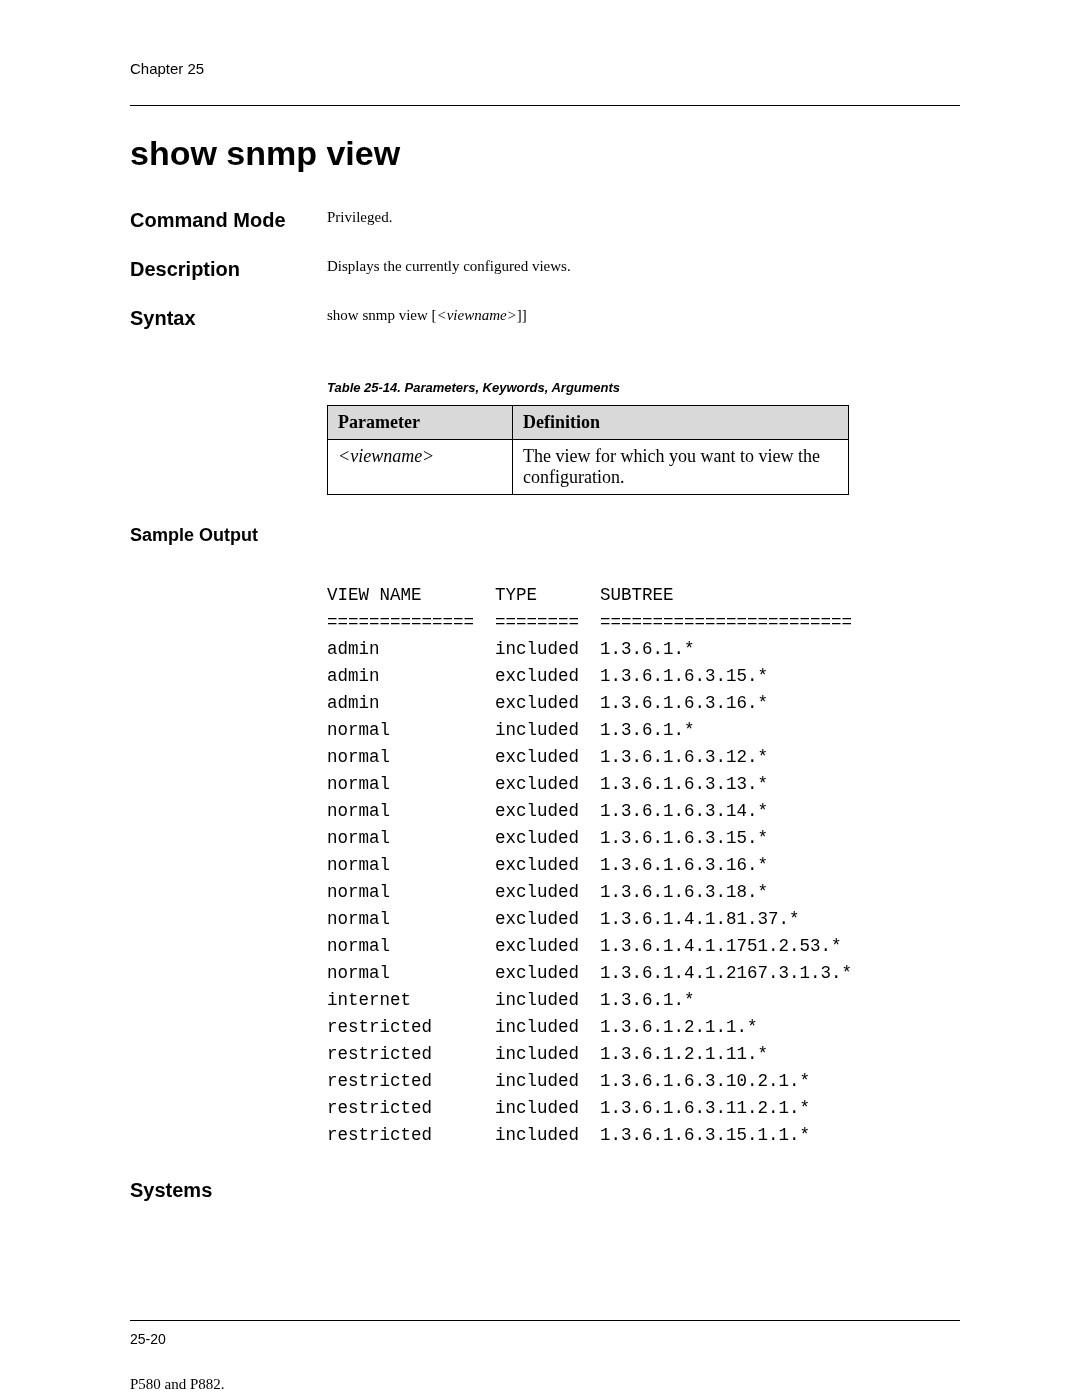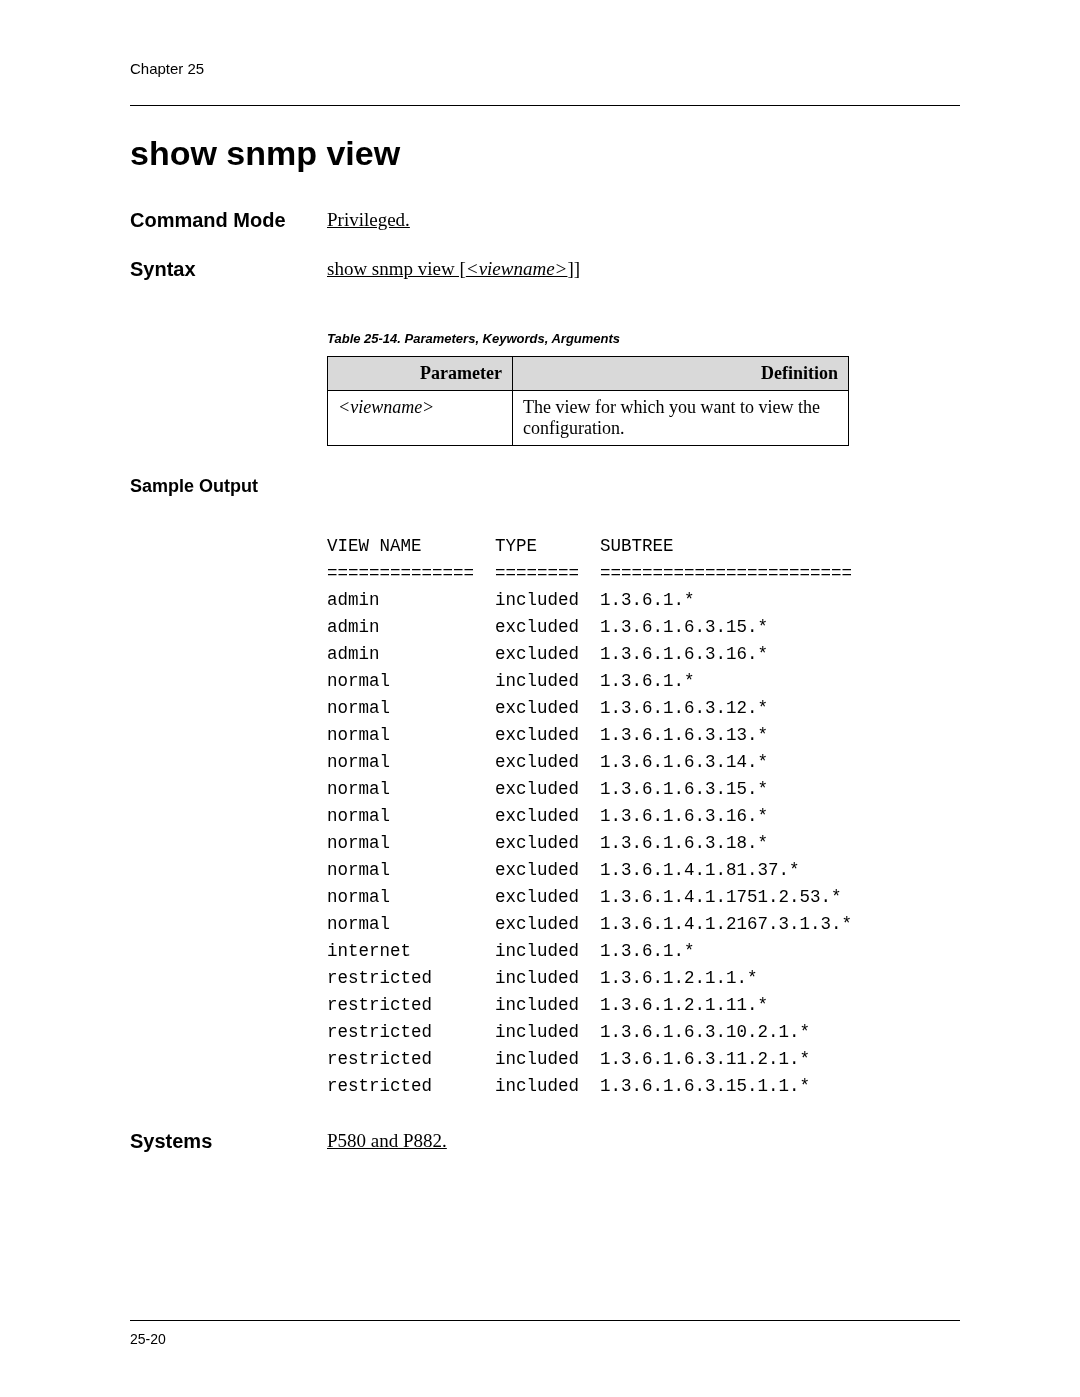--- a/index.html
+++ b/index.html
@@ -38,23 +38,22 @@
     margin-bottom: 26px;
   }
   .field-label {
     font-family: Arial, Helvetica, sans-serif;
     font-weight: bold;
     font-size: 20px;
     width: 197px;
     flex: 0 0 197px;
   }
   .field-value {
-    font-size: 19px;
+    font-size: 15px;
     flex: 1;
-    text-decoration: underline;
   }
   .syntax-arg {
     font-style: italic;
   }
   .table-caption {
     font-family: Arial, Helvetica, sans-serif;
     font-weight: bold;
     font-style: italic;
     font-size: 13px;
     margin: 50px 0 10px 197px;
@@ -67,21 +66,20 @@
   }
   table.params th, table.params td {
     border: 1.5px solid #000;
     padding: 6px 10px;
     text-align: left;
     vertical-align: top;
   }
   table.params th {
     background: #d9d9d9;
     font-weight: bold;
-    text-align: right;
   }
   table.params td.param-name {
     font-style: italic;
     width: 164px;
   }
   .sample-output-label {
     font-family: Arial, Helvetica, sans-serif;
     font-weight: bold;
     font-size: 18px;
     margin-top: 30px;
@@ -90,20 +88,21 @@
     font-family: "Courier New", Courier, monospace;
     font-size: 17.5px;
     line-height: 27px;
     margin: 36px 0 0 197px;
     white-space: pre;
   }
   .systems-row {
     display: flex;
     align-items: flex-start;
     margin-top: 30px;
+    flex-direction: column;
   }
   .footer {
     position: absolute;
     left: 130px;
     right: 120px;
     bottom: 50px;
   }
   .footer-rule {
     border: none;
     border-top: 1.5px solid #000;
@@ -125,20 +124,24 @@
   <div class="chapter-label">Chapter 25</div>
   <hr class="top-rule">
 
   <h1 class="command-title">show snmp view</h1>
 
   <div class="field-row">
     <div class="field-label">Command Mode</div>
     <div class="field-value">Privileged.</div>
   </div>
 
+  <div class="field-row">
+    <div class="field-label">Description</div>
+    <div class="field-value">Displays the currently configured views.</div>
+  </div>
 
   <div class="field-row">
     <div class="field-label">Syntax</div>
     <div class="field-value">
       <span>show snmp view [</span><span class="syntax-arg">&lt;viewname&gt;</span><span>]]</span>
     </div>
   </div>
 
   <div class="table-caption">Table 25-14.  Parameters, Keywords, Arguments</div>
   <table class="params">

